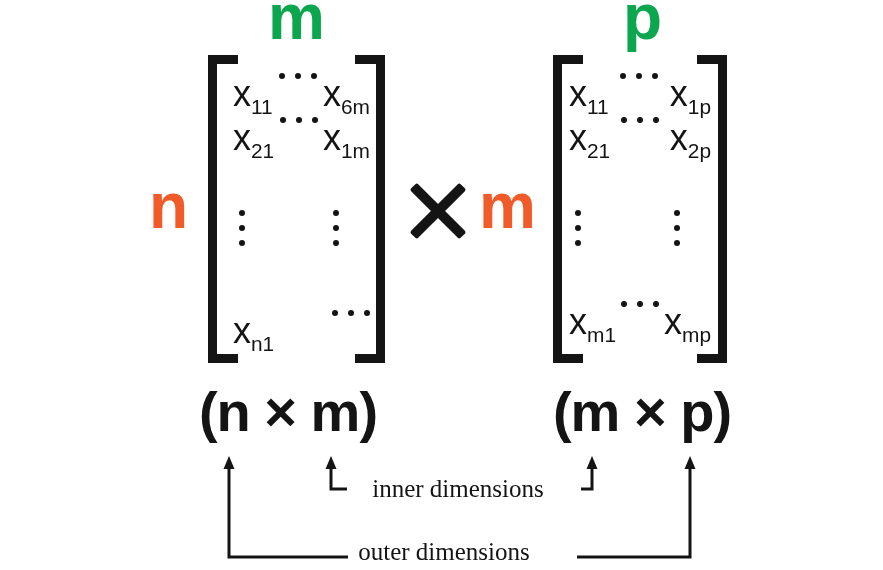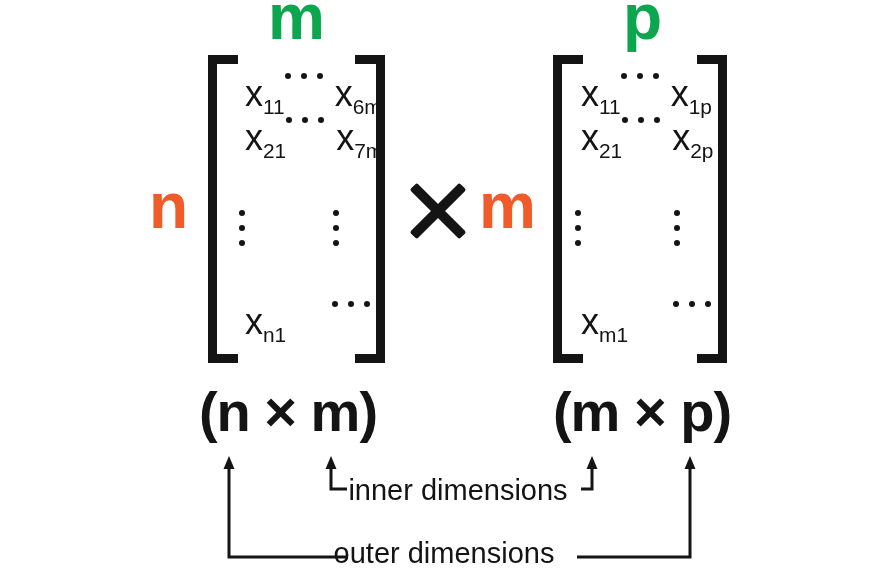--- a/index.html
+++ b/index.html
@@ -24,21 +24,21 @@
   .matrix{position:absolute;}
   .bracket{position:absolute; top:0; bottom:0; width:30px;}
   .bracket.bl{left:0; border:9px solid var(--ink); border-right:none;}
   .bracket.br{right:0; border:9px solid var(--ink); border-left:none;}
   .mrow{
     position:absolute; display:flex; justify-content:space-between;
     align-items:baseline; font-size:36px; line-height:1.15;
   }
   .m-left .mrow{left:25px; right:15px;}
   .m-right .mrow{left:16px; right:16px;}
-  .entry{white-space:nowrap;margin-left:12px;}
+  .entry{white-space:nowrap;}
   .sub{font-size:.58em; vertical-align:-0.38em;}
   .hdots{display:inline-flex; gap:10px; position:relative; top:-20px; align-self:center;}
   .hdots i{width:6px; height:6px; border-radius:50%; background:var(--ink);}
   .vrow{align-items:flex-start;}
   .vdots{display:inline-flex; flex-direction:column; gap:9px;}
   .vdots i{width:6px; height:6px; border-radius:50%; background:var(--ink);}
   .vdots.vl{margin-left:6px;}
   .vdots.vr{margin-right:31px;}
   
   .times-x{position:absolute; left:411px; top:184px; width:53px; height:53px;}
@@ -50,21 +50,21 @@
   .times-x .bar.b2{transform:translate(-50%,-50%) rotate(-45deg);}
   
   .dims{
     position:absolute; top:384px; transform:translateX(-50%);
     font-size:56px; font-weight:700; line-height:1; white-space:nowrap;
     letter-spacing:-1px;
   }
   
   .annot{
     position:absolute; transform:translateX(-50%);
-    font-size:29px; line-height:1.1; white-space:nowrap; color:var(--ink);
+    font-size:25px; line-height:1.1; white-space:nowrap; color:var(--ink);font-family:Liberation Serif, serif;
   }
   .annot.inner{left:458px; top:475px;}
   .annot.outer{left:444px; top:538px;}
   
   .overlay{position:absolute; left:0; top:0; pointer-events:none;}
 </style>
 </head>
 <body>
 
 <div class="canvas">
@@ -88,37 +88,37 @@
       <span class="entry"><span>x</span><span class="sub">6m</span></span>
     </div>
 
     <div class="mrow" style="top:62px;">
       <span class="entry"><span>x</span><span class="sub">21</span></span>
       <span class="hdots">
           <i></i>
           <i></i>
           <i></i>
         </span>
-      <span class="entry"><span>x</span><span class="sub">7m</span></span>
+      <span class="entry"><span>x</span><span class="sub">1m</span></span>
     </div>
 
     <div class="mrow vrow" style="top:155px;">
       <span class="vdots vl">
           <i></i>
           <i></i>
           <i></i>
         </span>
       <span class="vdots vr">
           <i></i>
           <i></i>
           <i></i>
         </span>
     </div>
 
-    <div class="mrow" style="top:246px;">
+    <div class="mrow" style="top:255px;">
       <span class="entry"><span>x</span><span class="sub">n1</span></span>
       <span class="hdots">
           <i></i>
           <i></i>
           <i></i>
         </span>
     </div>
   </div>
 
   <div class="times-x" aria-label="×">
@@ -163,20 +163,21 @@
         </span>
     </div>
 
     <div class="mrow" style="top:246px;">
       <span class="entry"><span>x</span><span class="sub">m1</span></span>
       <span class="hdots">
           <i></i>
           <i></i>
           <i></i>
         </span>
+      <span class="entry"><span>x</span><span class="sub">mp</span></span>
     </div>
   </div>
 
   <div class="dims" style="left:288px;">(n × m)</div>
   <div class="dims" style="left:642px;">(m × p)</div>
 
   <div class="annot inner">inner dimensions</div>
   <div class="annot outer">outer dimensions</div>
 
   <svg class="overlay" width="883" height="570" viewBox="0 0 883 570">

